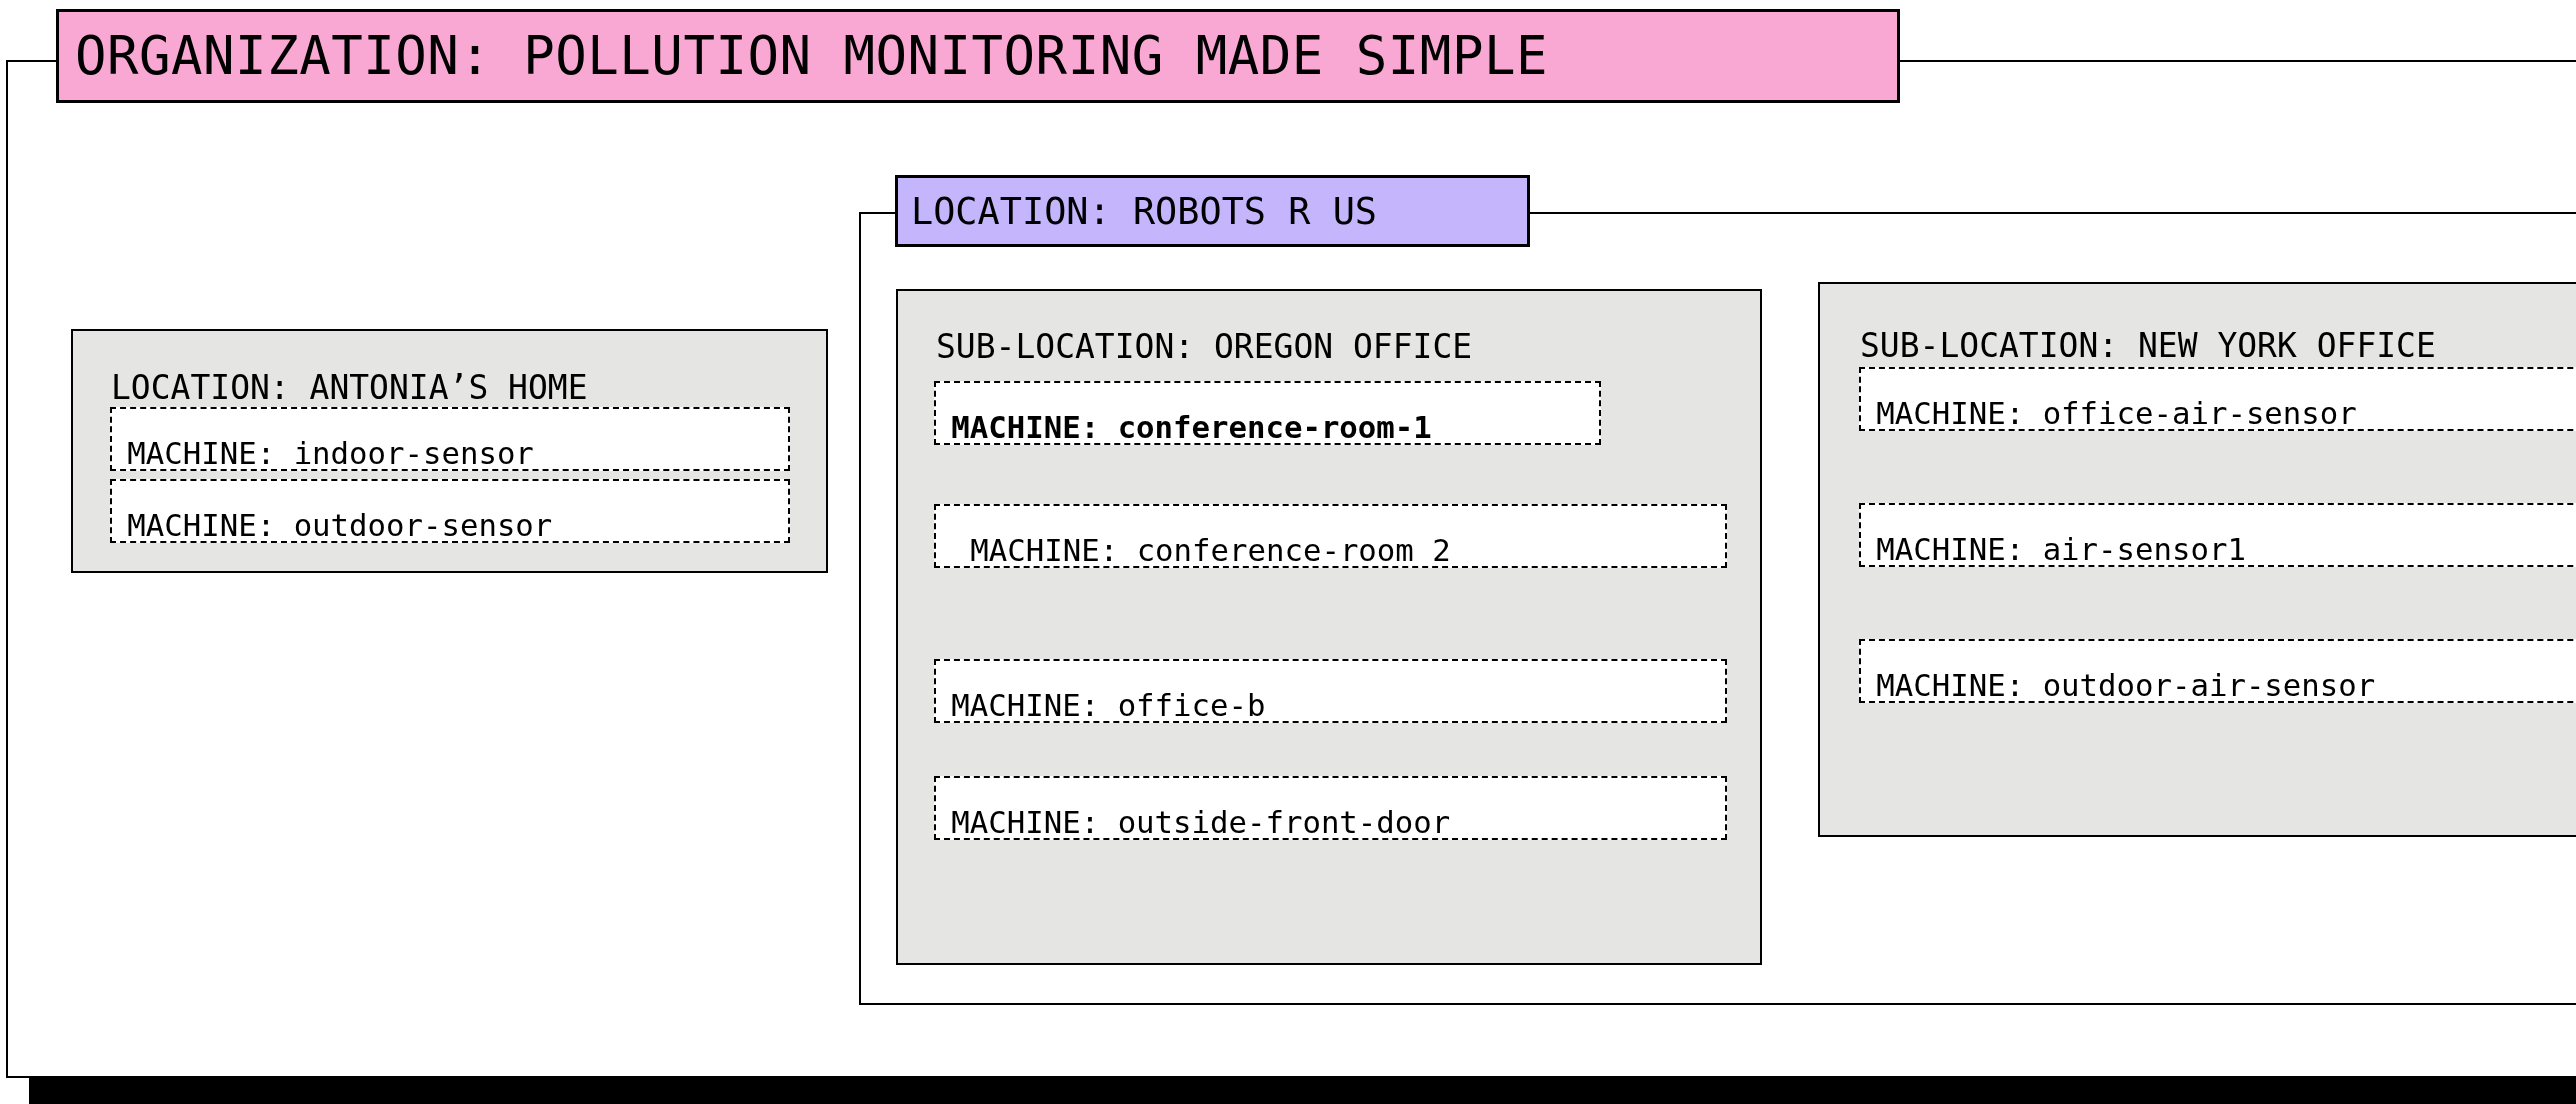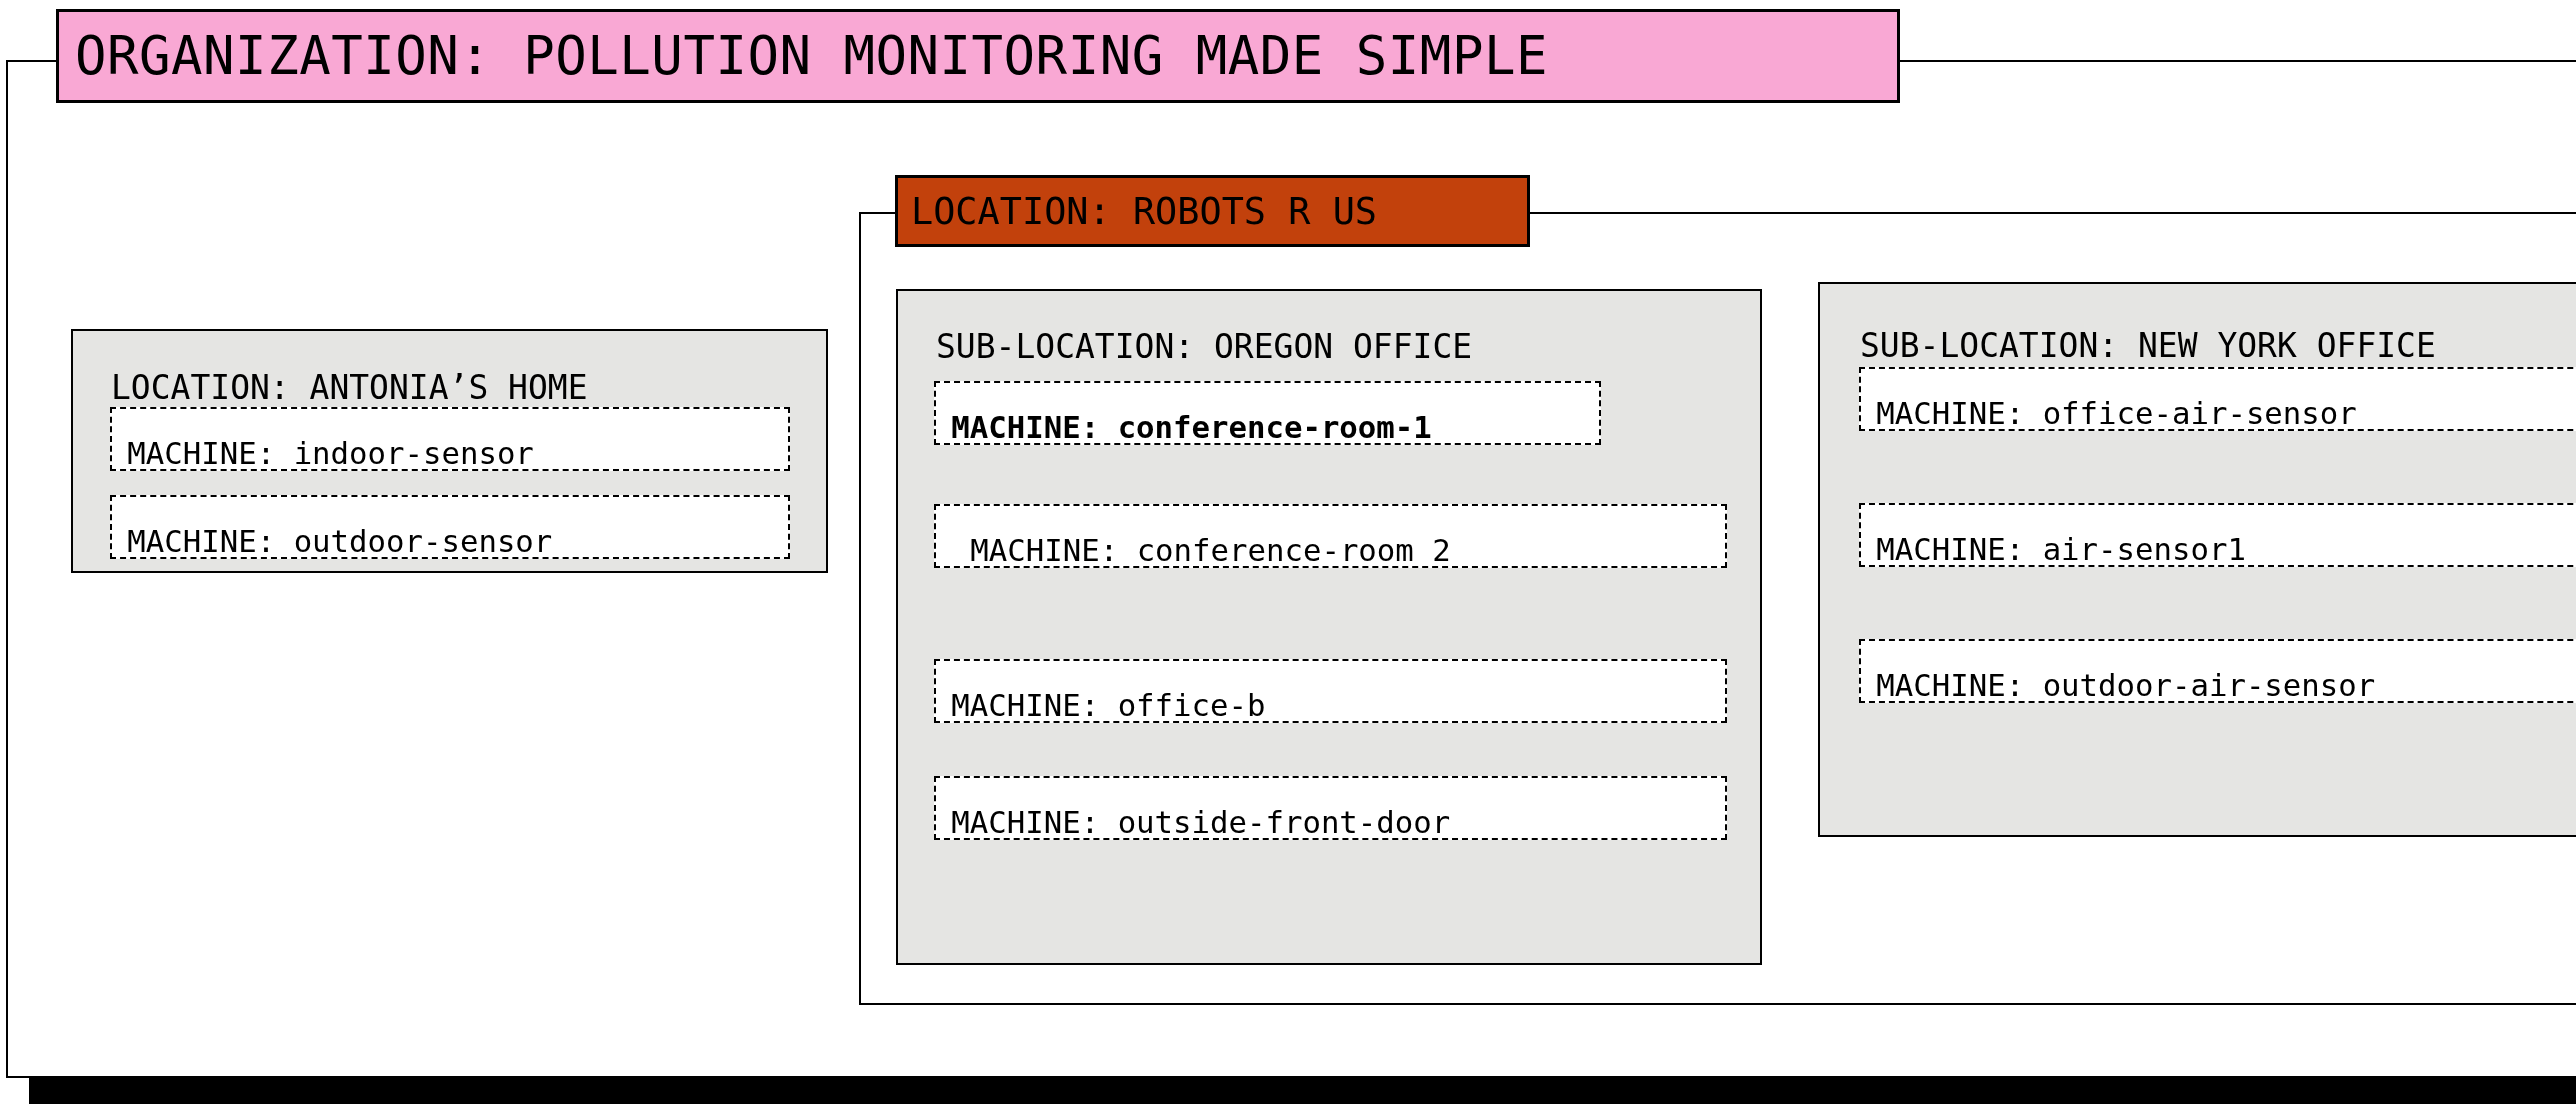--- a/index.html
+++ b/index.html
@@ -72,21 +72,21 @@
 
   
   .loc-frame {
     position: absolute;
     background: #ffffff;
     border: 2.6px solid #000000;
     box-sizing: border-box;
   }
   .loc-label-box {
     position: absolute;
-    background: #c2410c;
+    background: #c4b5fd;
     border: 3.1px solid #000000;
     box-sizing: border-box;
     display: flex;
     align-items: center;
     z-index: 5;
   }
   .loc-label-text {
     font-size: 38px;
     line-height: 1;
     color: #000000;
@@ -145,21 +145,21 @@
     <span class="org-title-text">ORGANIZATION: POLLUTION MONITORING MADE SIMPLE</span>
   </div>
 
   <div class="panel" style="left:71px; top:293px; width:757px; height:244px;margin-top:36px;">
     <span class="panel-title" style="left:38px; top:39px;">LOCATION: ANTONIA’S HOME</span>
 
     <div class="machine" style="left:37px; top:76px; width:680px; height:64px;">
       <span class="machine-text">MACHINE: indoor-sensor</span>
     </div>
 
-    <div class="machine" style="left:37px; top:164px; width:680px; height:64px;">
+    <div class="machine" style="left:37px; top:148px; width:680px; height:64px;">
       <span class="machine-text">MACHINE: outdoor-sensor</span>
     </div>
   </div>
 
   <div class="loc-frame" style="left:859px; top:212px; width:1905px; height:793px;"></div>
 
   <div class="loc-label-box" style="left:895px; top:175px; width:635px; height:72px;">
     <span class="loc-label-text">LOCATION: ROBOTS R US</span>
   </div>
 

